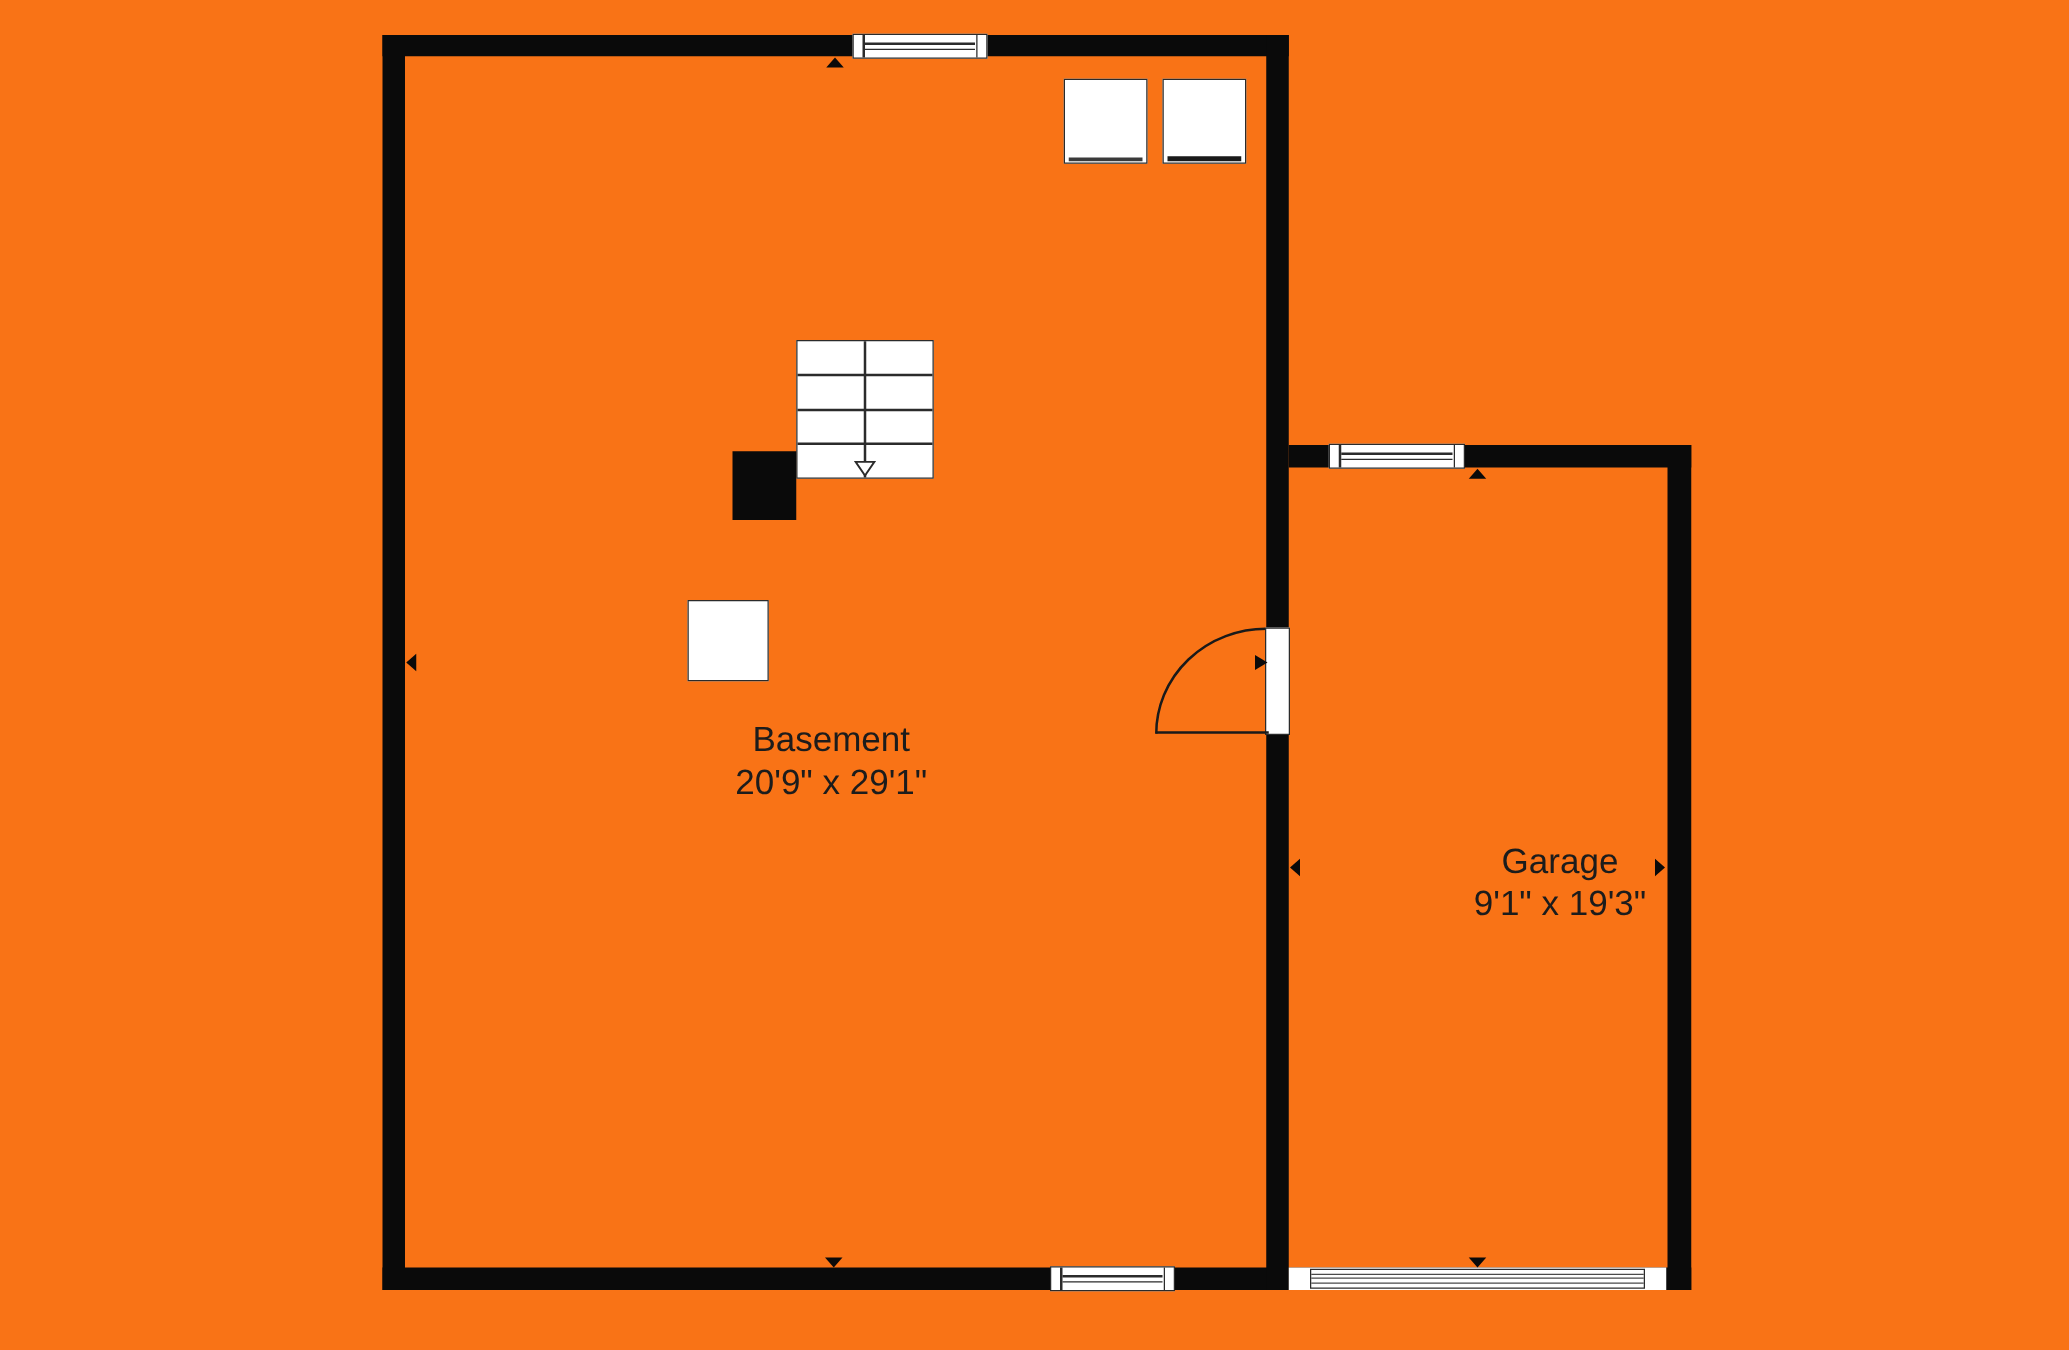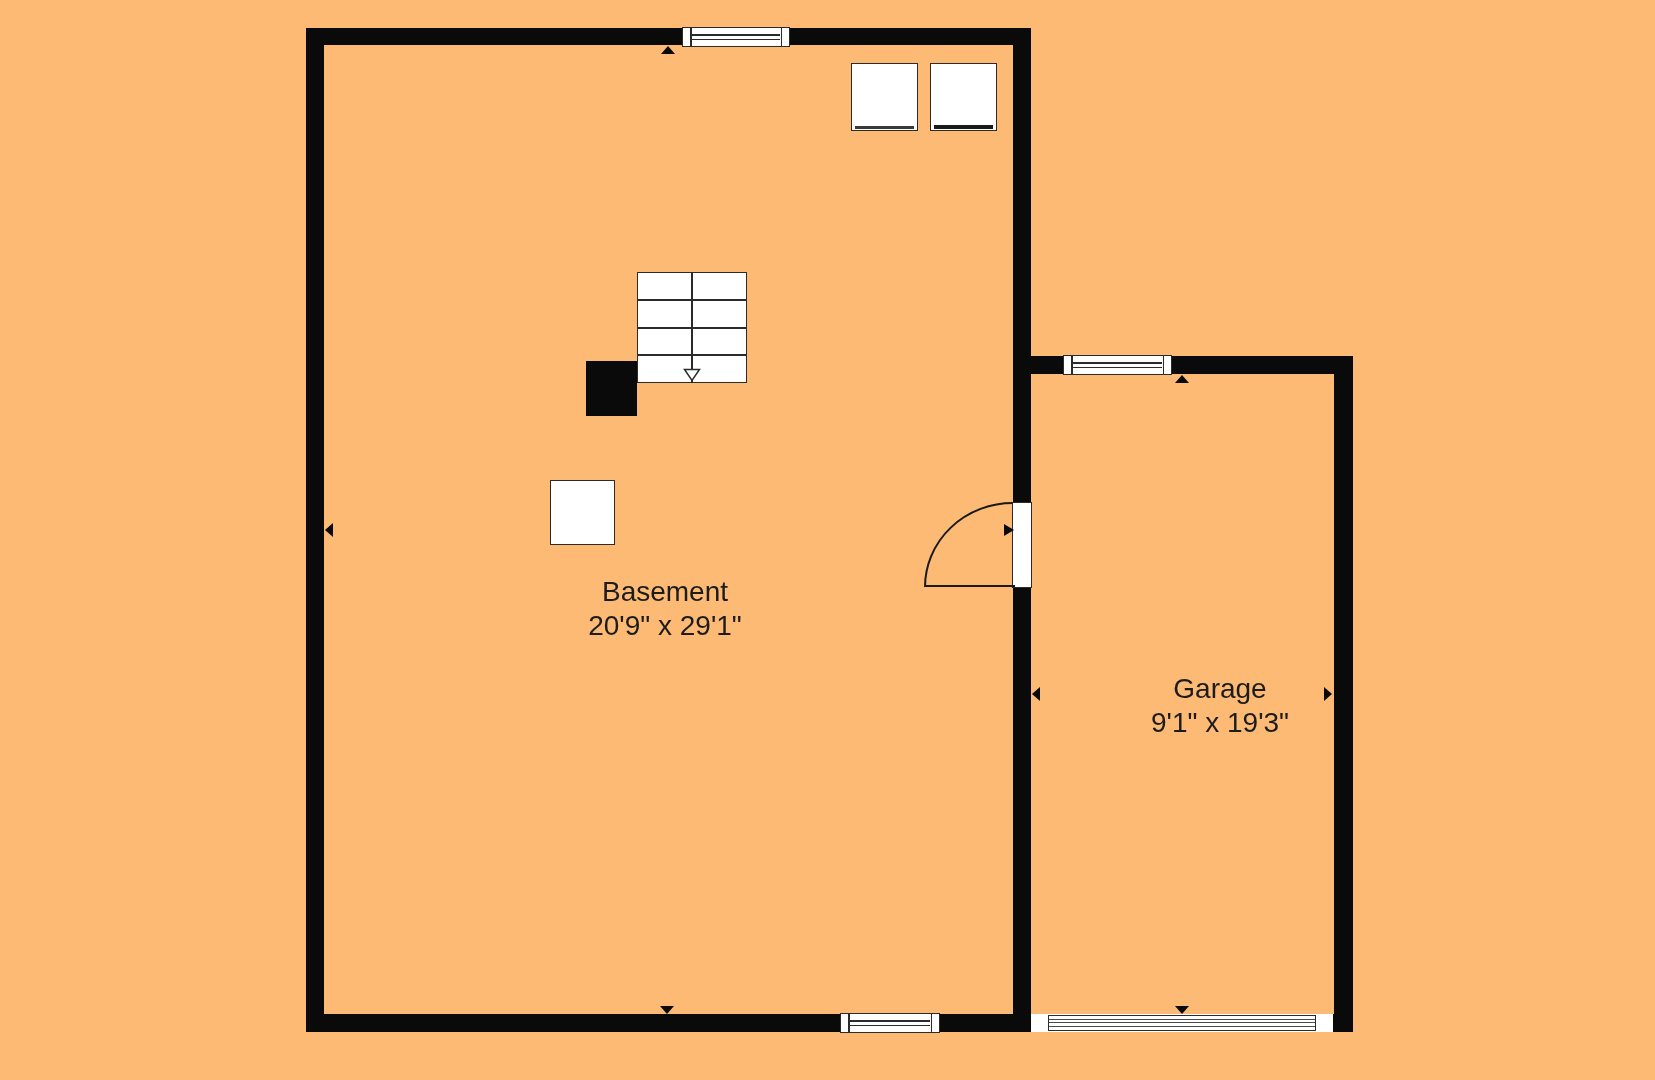--- a/index.html
+++ b/index.html
@@ -1,16 +1,16 @@
 <!DOCTYPE html>
 <html><head>
 <meta charset="utf-8">
 <style>
   html,body{margin:0;padding:0;background:#ffffff;}
-  .plan{position:relative;width:1655px;height:1080px;background:#fdba74;overflow:hidden;
+  .plan{position:relative;width:1655px;height:1080px;background:#f97316;overflow:hidden;
         font-family:"Liberation Sans", sans-serif;}
   .wall{position:absolute;background:#0a0a0a;z-index:1;}
   
   .window{position:absolute;background:#fff;border:1.5px solid #2b2b2b;box-sizing:border-box;z-index:3;}
   .window .vline{position:absolute;top:0;bottom:0;width:1.5px;background:#2b2b2b;}
   .window .vline.l{left:7px;} .window .vline.r{right:7px;}
   .window .hline{position:absolute;left:9px;right:9px;height:1.5px;background:#2b2b2b;}
   .window .hline.a{top:36%;} .window .hline.b{top:60%;}
   
   .gdoor-opening{position:absolute;left:1031px;top:1014px;width:302px;height:18px;background:#fff;z-index:3;}
@@ -122,18 +122,18 @@
   <div class="arr down" style="left:660px;top:1006px;"></div>
   <div class="arr up" style="left:1175px;top:375px;"></div>
   <div class="arr left" style="left:1032px;top:687px;"></div>
   <div class="arr right" style="left:1324px;top:687px;"></div>
   <div class="arr down" style="left:1175px;top:1006px;"></div>
 
   <div class="room-label" style="left:665px;top:575px;">
     <div>Basement</div>
     <div>20'9" x 29'1"</div>
   </div>
-  <div class="room-label" style="left:1220px;top:672px;">
+  <div class="room-label" style="left:1248px;top:672px;">
     <div>Garage</div>
     <div>9'1" x 19'3"</div>
   </div>
 
 </div>
 
 </body></html>

